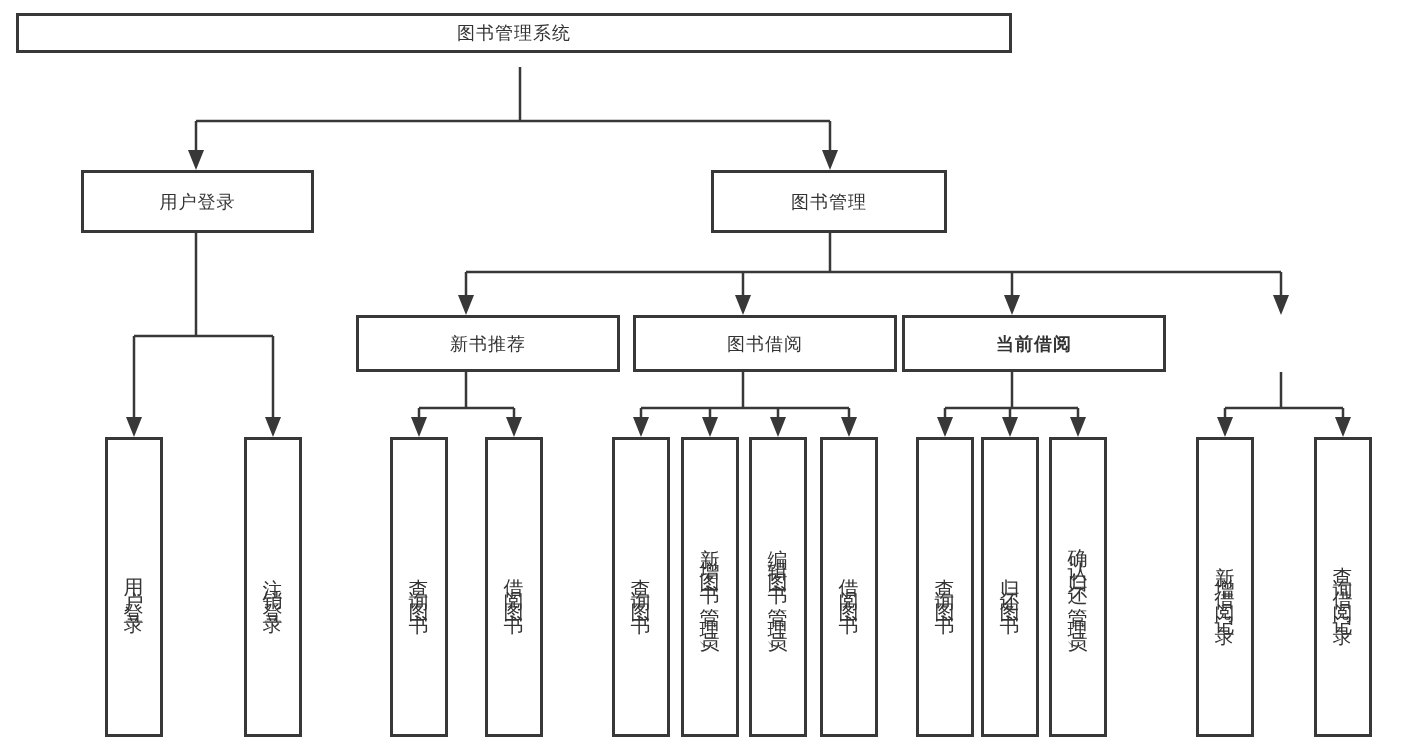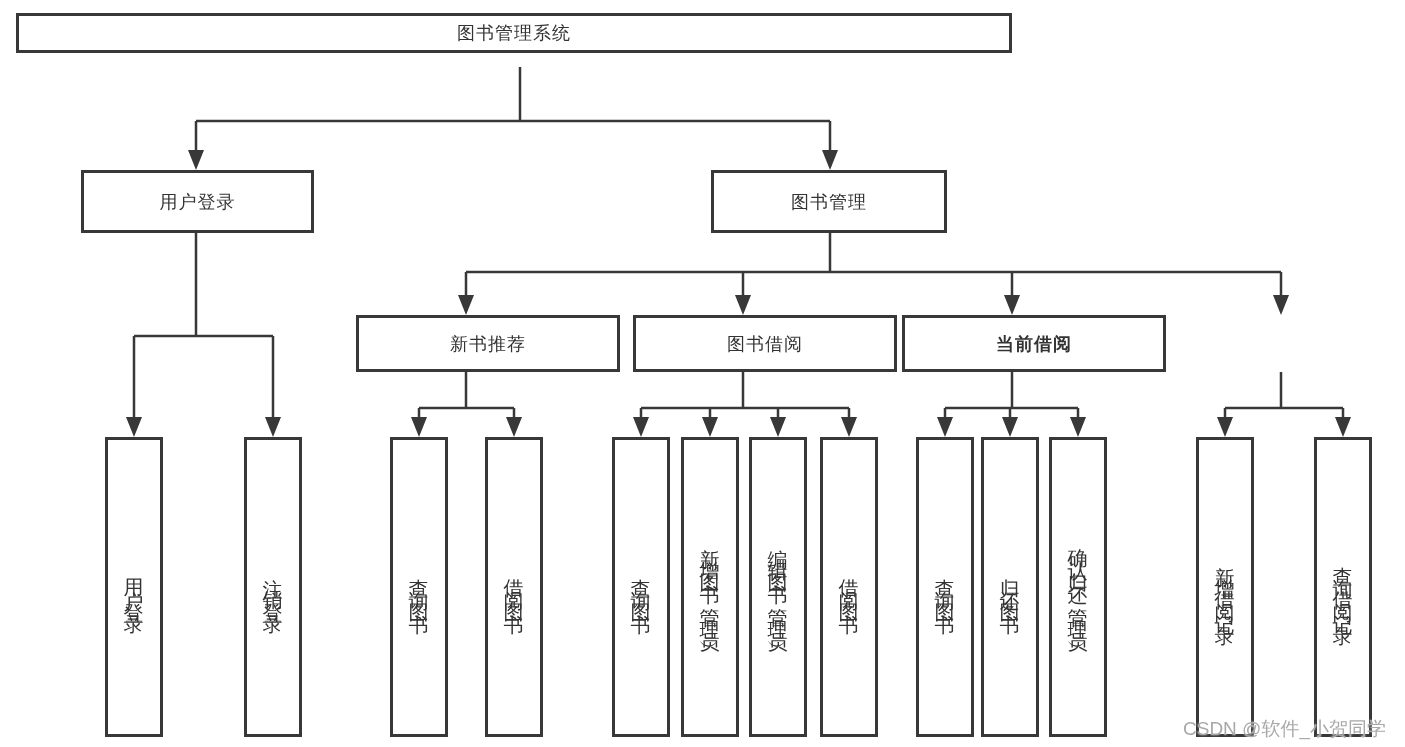--- a/index.html
+++ b/index.html
@@ -197,15 +197,14 @@
     <span class="vtext">确认归还（管理员）</span>
   </div>
 
   <div class="box leaf leaf-e1">
     <span class="vtext">新增借阅记录</span>
   </div>
   <div class="box leaf leaf-e2">
     <span class="vtext">查询借阅记录</span>
   </div>
 
-  <div class="watermark">CSDN @软件_小贺同学</div>
 
 </div>
 
 </body></html>

